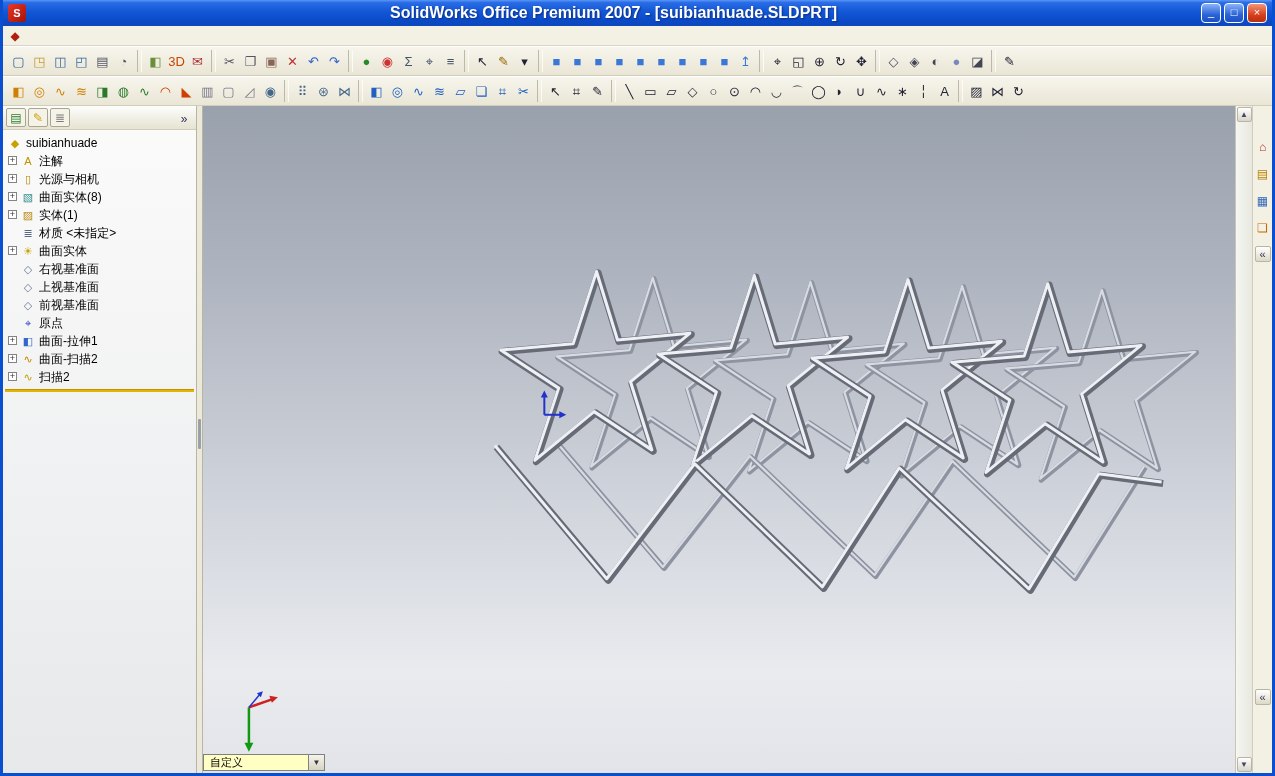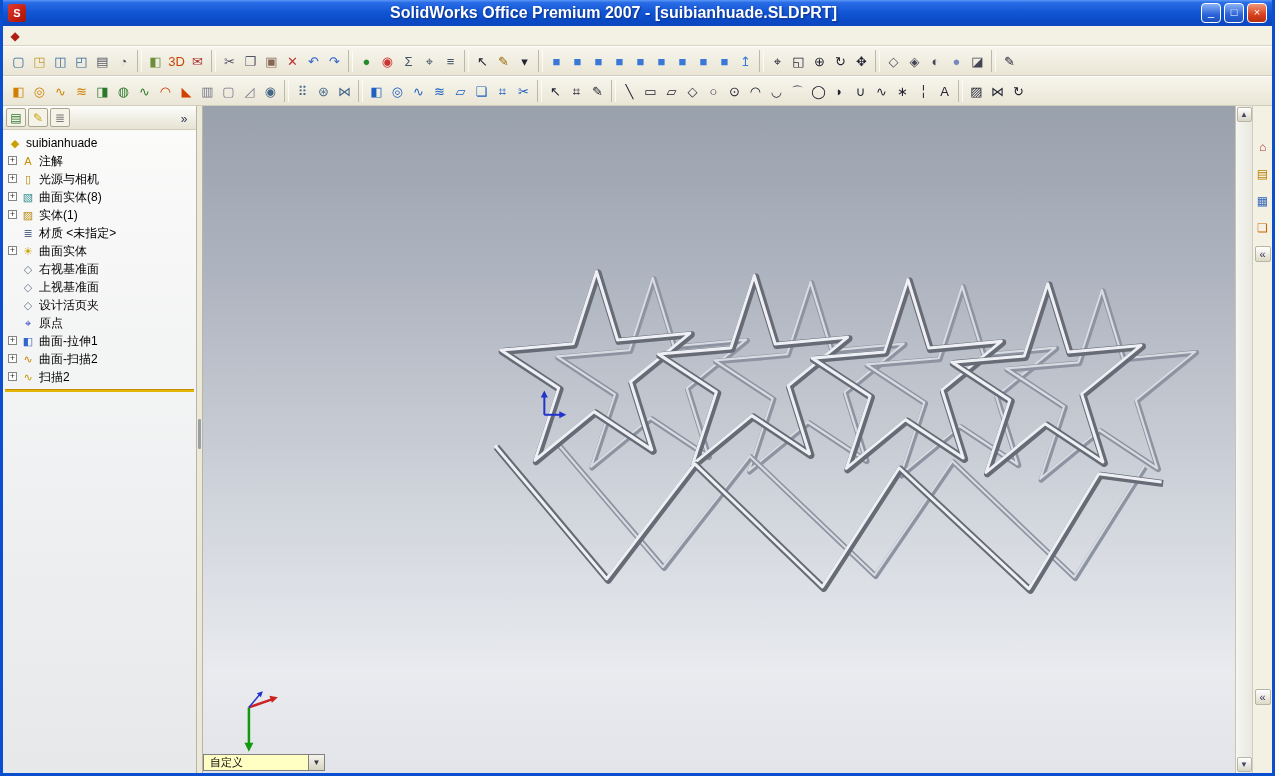--- a/index.html
+++ b/index.html
@@ -591,21 +591,21 @@
 
             <div class="tree-row" data-name="tree-item-top-plane">
 
               <span class="ticon" data-name="tree-item-icon" style="color: rgb(106, 122, 144);">◇</span>
               <span class="tlabel" data-name="tree-item-label">上视基准面</span>
             </div>
 
             <div class="tree-row" data-name="tree-item-right-plane">
 
               <span class="ticon" data-name="tree-item-icon" style="color: rgb(106, 122, 144);">◇</span>
-              <span class="tlabel" data-name="tree-item-label">设计活页夹</span>
+              <span class="tlabel" data-name="tree-item-label">前视基准面</span>
             </div>
 
             <div class="tree-row" data-name="tree-item-origin">
 
               <span class="ticon" data-name="tree-item-icon" style="color: rgb(51, 68, 204);">⌖</span>
               <span class="tlabel" data-name="tree-item-label">原点</span>
             </div>
 
             <div class="tree-row" data-name="tree-item-surface-extrude1">
               <span class="plus" data-name="tree-expander">+</span>

